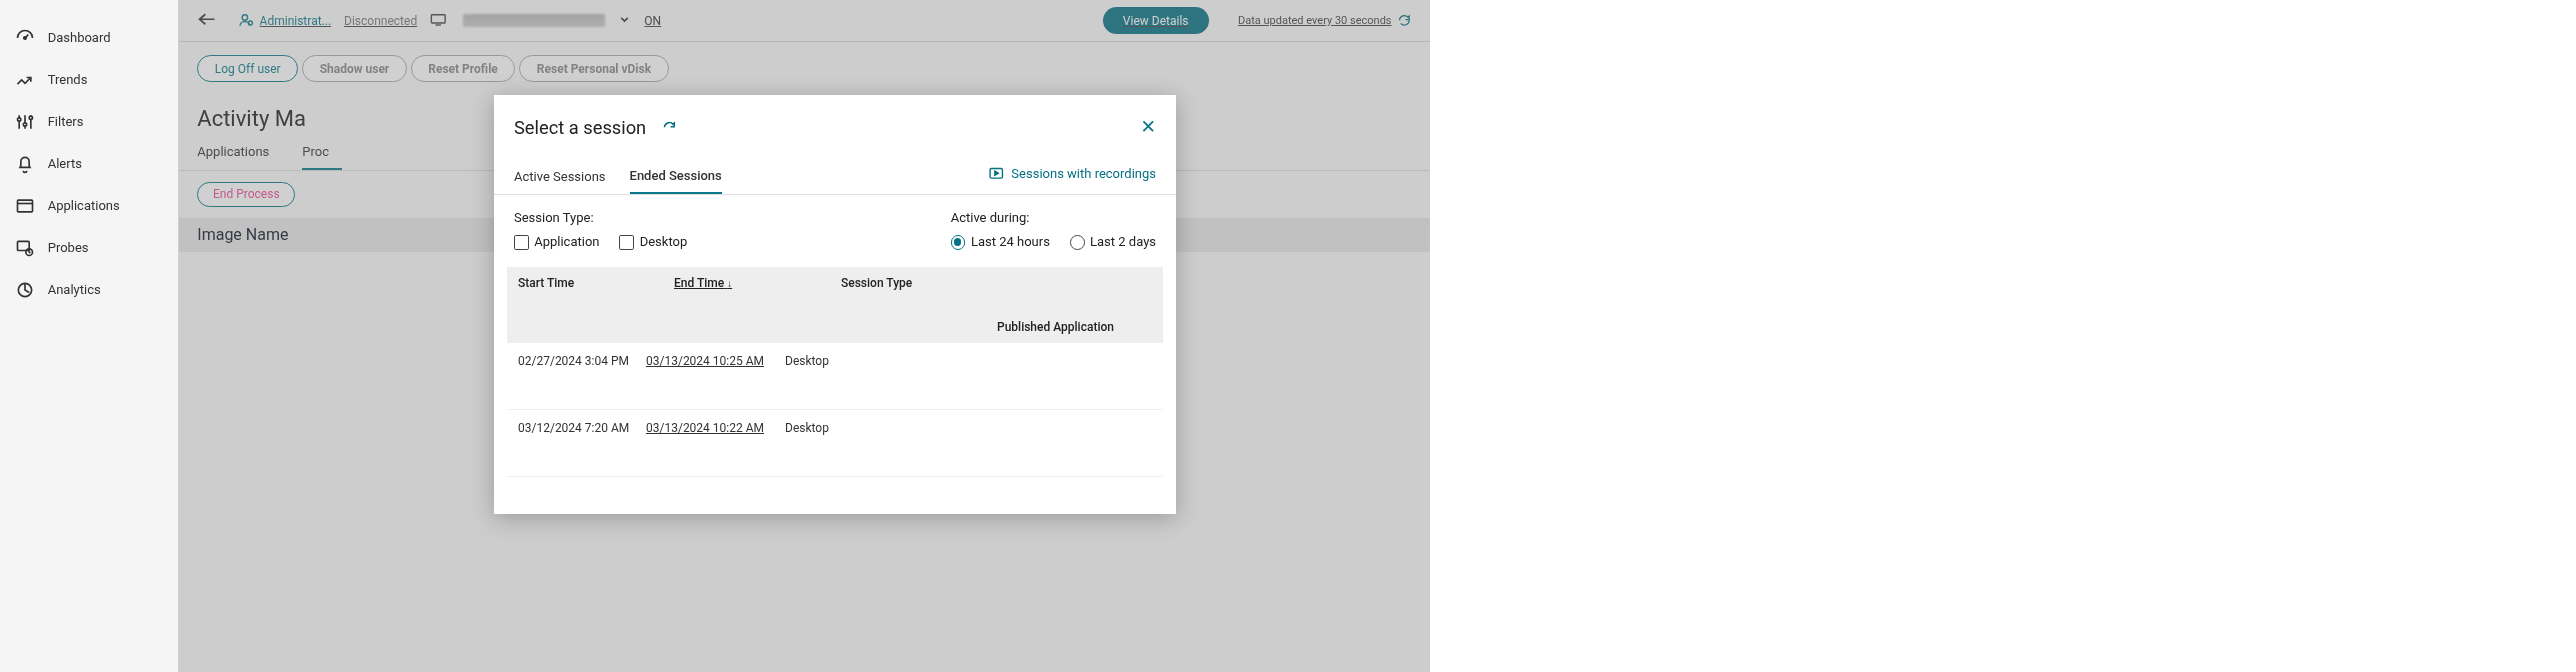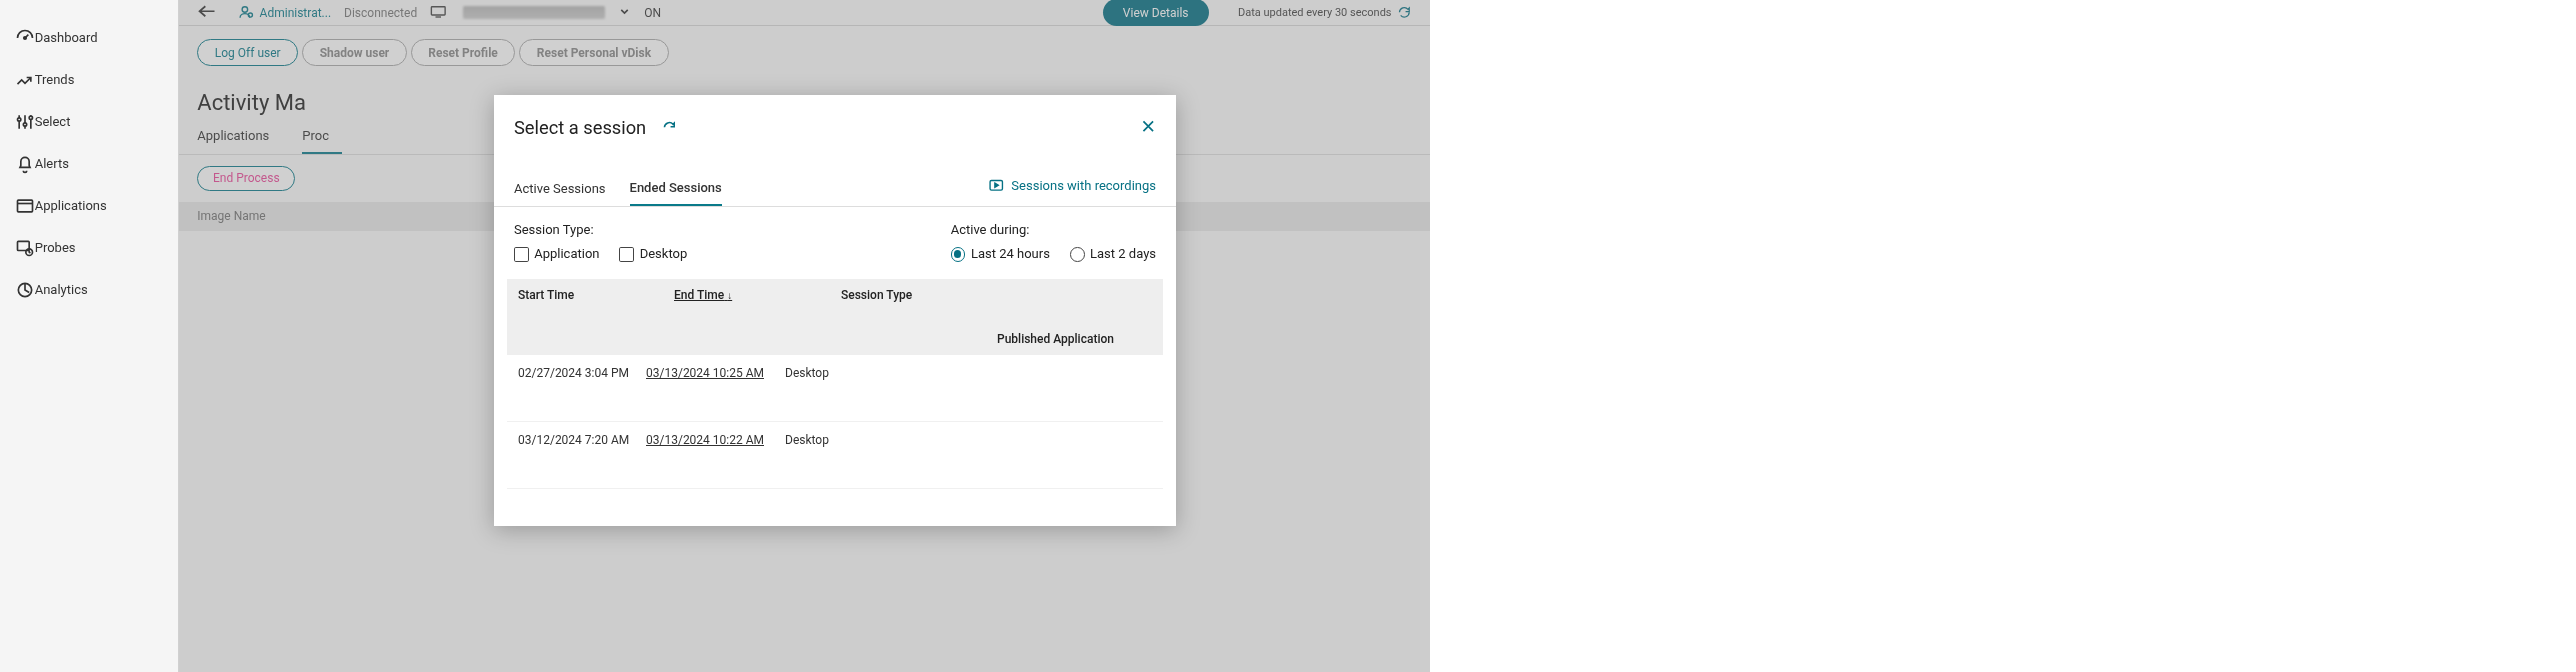--- a/index.html
+++ b/index.html
@@ -1,24 +1,24 @@
 <!DOCTYPE html>
 <html style="font-size:14.7px"><head>
 <meta charset="utf-8">
 <style>
 * { box-sizing: border-box; margin: 0; padding: 0; font-family: -apple-system, BlinkMacSystemFont, "Segoe UI", Roboto, sans-serif; }
 body { background: #fff; width: 2576px; height: 672px; position: relative; }
 .right-blank { position: absolute; right: 0; top: 0; width: 1146px; height: 672px; background: #fff; }
 .app { width: 1430px; height: 672px; display: flex; position: relative; }
 .sidebar { width: 179px; background: #f5f5f5; border-right: 0.9px solid #d0d0d0; padding-top: 16.5px; }
-.sidebar-item { display: flex; align-items: center; padding: 11px 14.7px; cursor: pointer; }
+.sidebar-item { display: flex; align-items: center; padding: 11px 14.7px; cursor: pointer; gap: 13px; }
 .sidebar-icon { width: 20px; height: 20px; flex-shrink: 0; display: flex; align-items: center; justify-content: center; }
 .sidebar-item-label { font-size: 13px; color: #333; }
 .main { flex: 1; background: #fafafa; display: flex; flex-direction: column; position: relative; }
-.topbar { height: 26px; border-bottom: 0.9px solid #d8d8d8; display: flex; align-items: center; padding: 0 18.3px; gap: 13px; font-size: 12px; color: #444; }
+.topbar { height: 42px; border-bottom: 0.9px solid #d8d8d8; display: flex; align-items: center; padding: 0 18.3px; gap: 13px; font-size: 12px; color: #444; text-decoration: underline; }
 .back-arrow { font-size: 20px; color: #333; cursor: pointer; padding-right: 7.3px; }
 .user-chip { display: flex; align-items: center; gap: 5.5px; }
 .user-chip svg { width: 16.5px; height: 16.5px; }
 .user-name { color: #0a7a8a; }
 .disc { color: #777; }
 .monitor-icon svg { width: 16.5px; height: 13px; }
 .redacted { display: inline-block; width: 142px; height: 13px; background: linear-gradient(#bbb,#ccc); filter: blur(0.9px); border-radius: 1.8px; margin-left: 3.7px; }
 .chev { color: #444; }
 .toggle-on { color: #333; }
 .topbar-spacer { flex: 1; }
@@ -27,30 +27,30 @@
 .refresh-svg { width: 14.7px; height: 14.7px; color: #067184; }
 .actionbar { padding: 13px 18.3px 7.3px; display: flex; gap: 4px; }
 .pill-btn { border: 0.9px solid #0a7a8a; color: #0a7a8a; background: #fff; border-radius: 16.5px; padding: 5.5px 16.5px; font-size: 12px; cursor: pointer; }
 .pill-btn.muted { border-color: #aaa; color: #888; font-weight: bold; }
 .section-title { font-size: 22px; color: #222; padding: 16.5px 18.3px 3.7px; font-weight: 400; }
 .tabs-bg { display: flex; gap: 0; padding: 0 18.3px; border-bottom: 0.9px solid #ddd; }
 .tab-bg { padding: 9.2px 13px 9.2px 0; font-size: 13px; color: #333; margin-right: 20px; cursor: pointer; }
 .tab-bg.active { border-bottom: 2.8px solid #0a7a8a; }
 .subtoolbar { padding: 11px 18.3px; }
 .subbtn { border: 0.9px solid #0a7a8a; color: #ec4899; background: #fff; border-radius: 14.7px; padding: 4.6px 14.7px; font-size: 12px; cursor: pointer; }
-.table-head { background: #e9e9e9; display: flex; padding: 7.3px 18.3px; font-size: 12px; color: #737373; }
+.table-head { background: #e9e9e9; display: flex; padding: 7.3px 18.3px; font-size: 16px; color: #0f172a; }
 .th1 { width: 532px; }
 .th2 { flex: 1; }
 .overlay { position: absolute; inset: 0; background: rgba(120,120,120,0.35); }
 .modal { position: absolute; left: 315px; top: 95px; width: 682px; background: #fff; box-shadow: 0 3.7px 22px rgba(0,0,0,0.25); padding: 20px 0 37px; }
 .modal-header { display: flex; align-items: center; padding: 0 20px; }
 .modal-title { font-size: 18.3px; color: #222; font-weight: 400; flex: 0 0 auto; margin-right: 16px; }
 .modal-refresh { width: 14.7px; height: 14.7px; color: #067184; }
 .modal-close { margin-left: auto; color: #067184; font-size: 20px; cursor: pointer; background: none; border: none; }
-.modal-tabs { display: flex; align-items: center; padding: 0 20px; margin-top: 32px; border-bottom: 0.9px solid #ddd; }
+.modal-tabs { display: flex; align-items: center; padding: 0 20px; margin-top: 20px; border-bottom: 0.9px solid #ddd; }
 .mtab { padding: 9.2px 0; margin-right: 24px; font-size: 13px; color: #333; cursor: pointer; }
 .mtab.active { border-bottom: 2.8px solid #0a7a8a; font-weight: 500; }
 .sessions-rec { margin-left: auto; display: flex; align-items: center; gap: 7.3px; color: #067184; font-size: 13px; cursor: pointer; padding-bottom: 7.3px; }
 .sessions-rec svg { width: 16.5px; height: 16.5px; }
 .filter-row { display: flex; padding: 14.7px 20px 7.3px; font-size: 13px; color: #222; }
 .filter-left { flex: 1; }
 .filter-label { font-weight: 400; margin-bottom: 9.2px; }
 .choices { display: flex; gap: 20px; align-items: center; }
 .cb { width: 14.7px; height: 14.7px; border: 1.8px solid #444; border-radius: 1.8px; display: inline-block; margin-right: 5.5px; vertical-align: middle; }
 .radio { width: 14.7px; height: 14.7px; border: 1.8px solid #444; border-radius: 50%; display: inline-block; margin-right: 5.5px; vertical-align: middle; position: relative; }
@@ -93,21 +93,21 @@
       <span class="sidebar-icon">
         <svg viewBox="0 0 24 24" fill="none" stroke="#333" stroke-width="2">
             <line x1="5" y1="4" x2="5" y2="20"></line>
             <circle cx="5" cy="9" r="2" fill="#fff"></circle>
             <line x1="12" y1="4" x2="12" y2="20"></line>
             <circle cx="12" cy="15" r="2" fill="#fff"></circle>
             <line x1="19" y1="4" x2="19" y2="20"></line>
             <circle cx="19" cy="7" r="2" fill="#fff"></circle>
           </svg>
       </span>
-      <span class="sidebar-item-label">Select</span>
+      <span class="sidebar-item-label">Filters</span>
     </div>
     <div class="sidebar-item">
       <span class="sidebar-icon">
         <svg viewBox="0 0 24 24" fill="none" stroke="#333" stroke-width="2">
             <path d="M18 16H6l1-2V9a5 5 0 0110 0v5l1 2z"></path>
             <path d="M10 20a2 2 0 004 0"></path>
           </svg>
       </span>
       <span class="sidebar-item-label">Alerts</span>
     </div>

